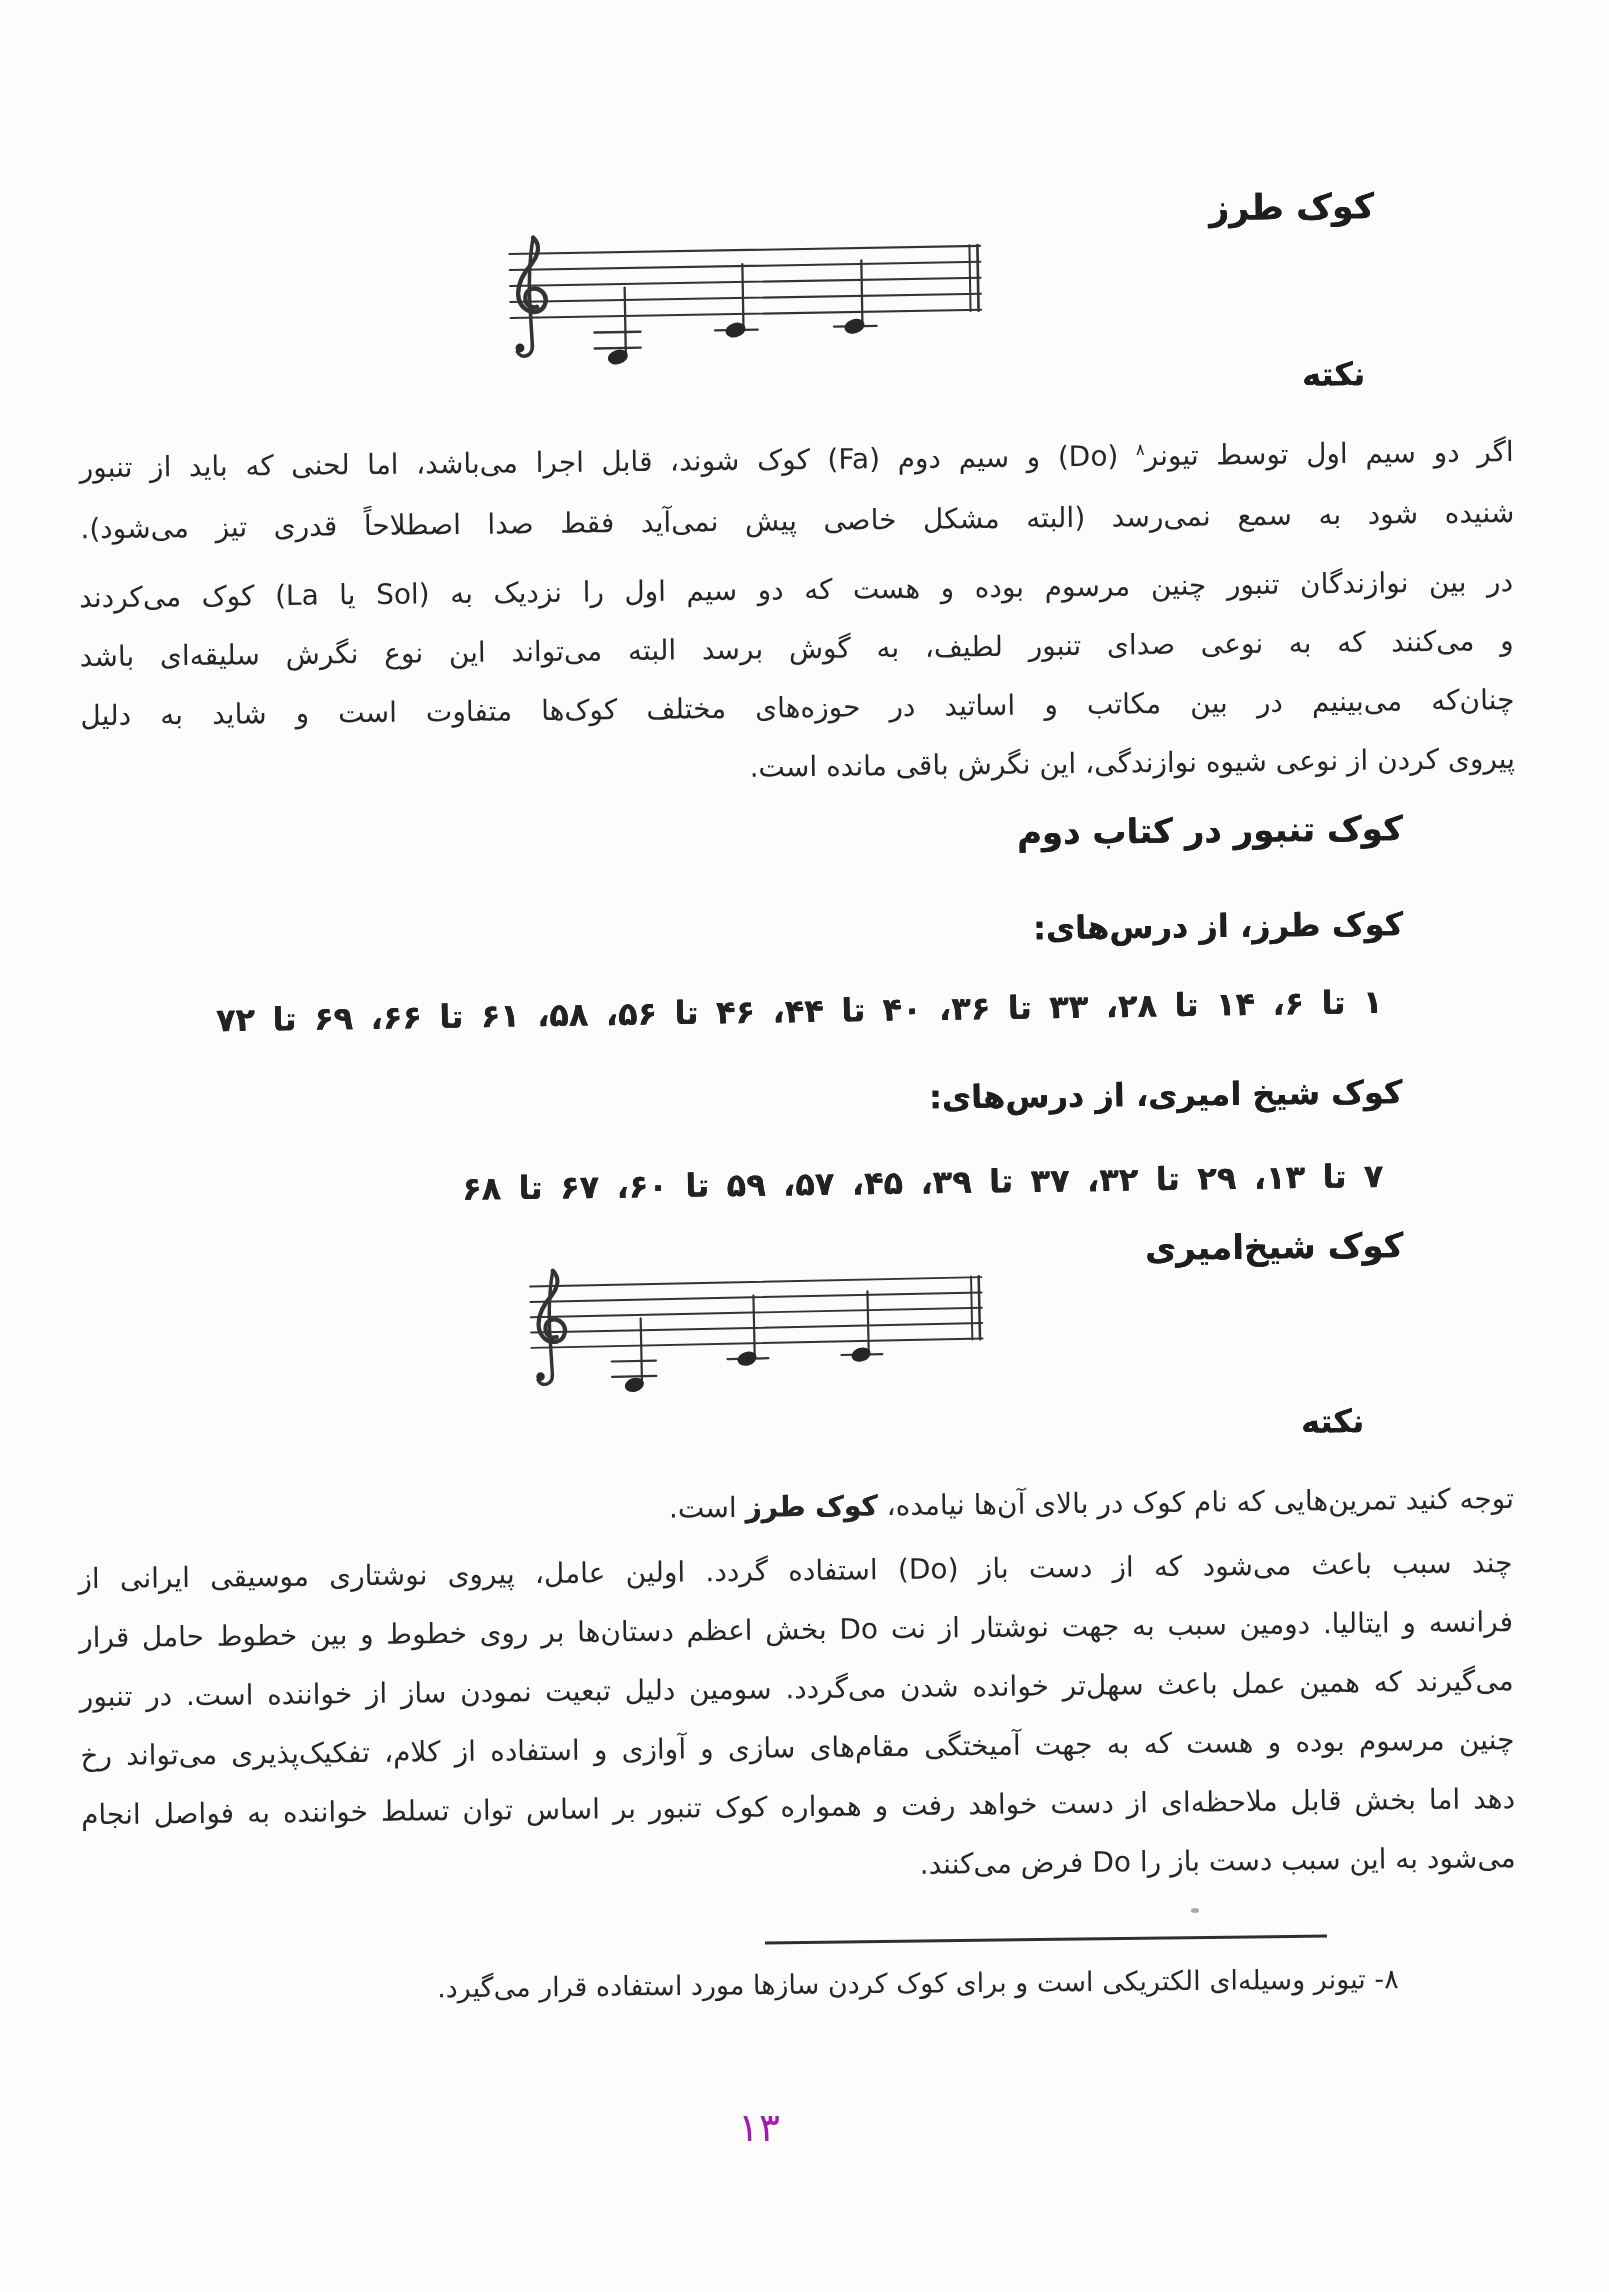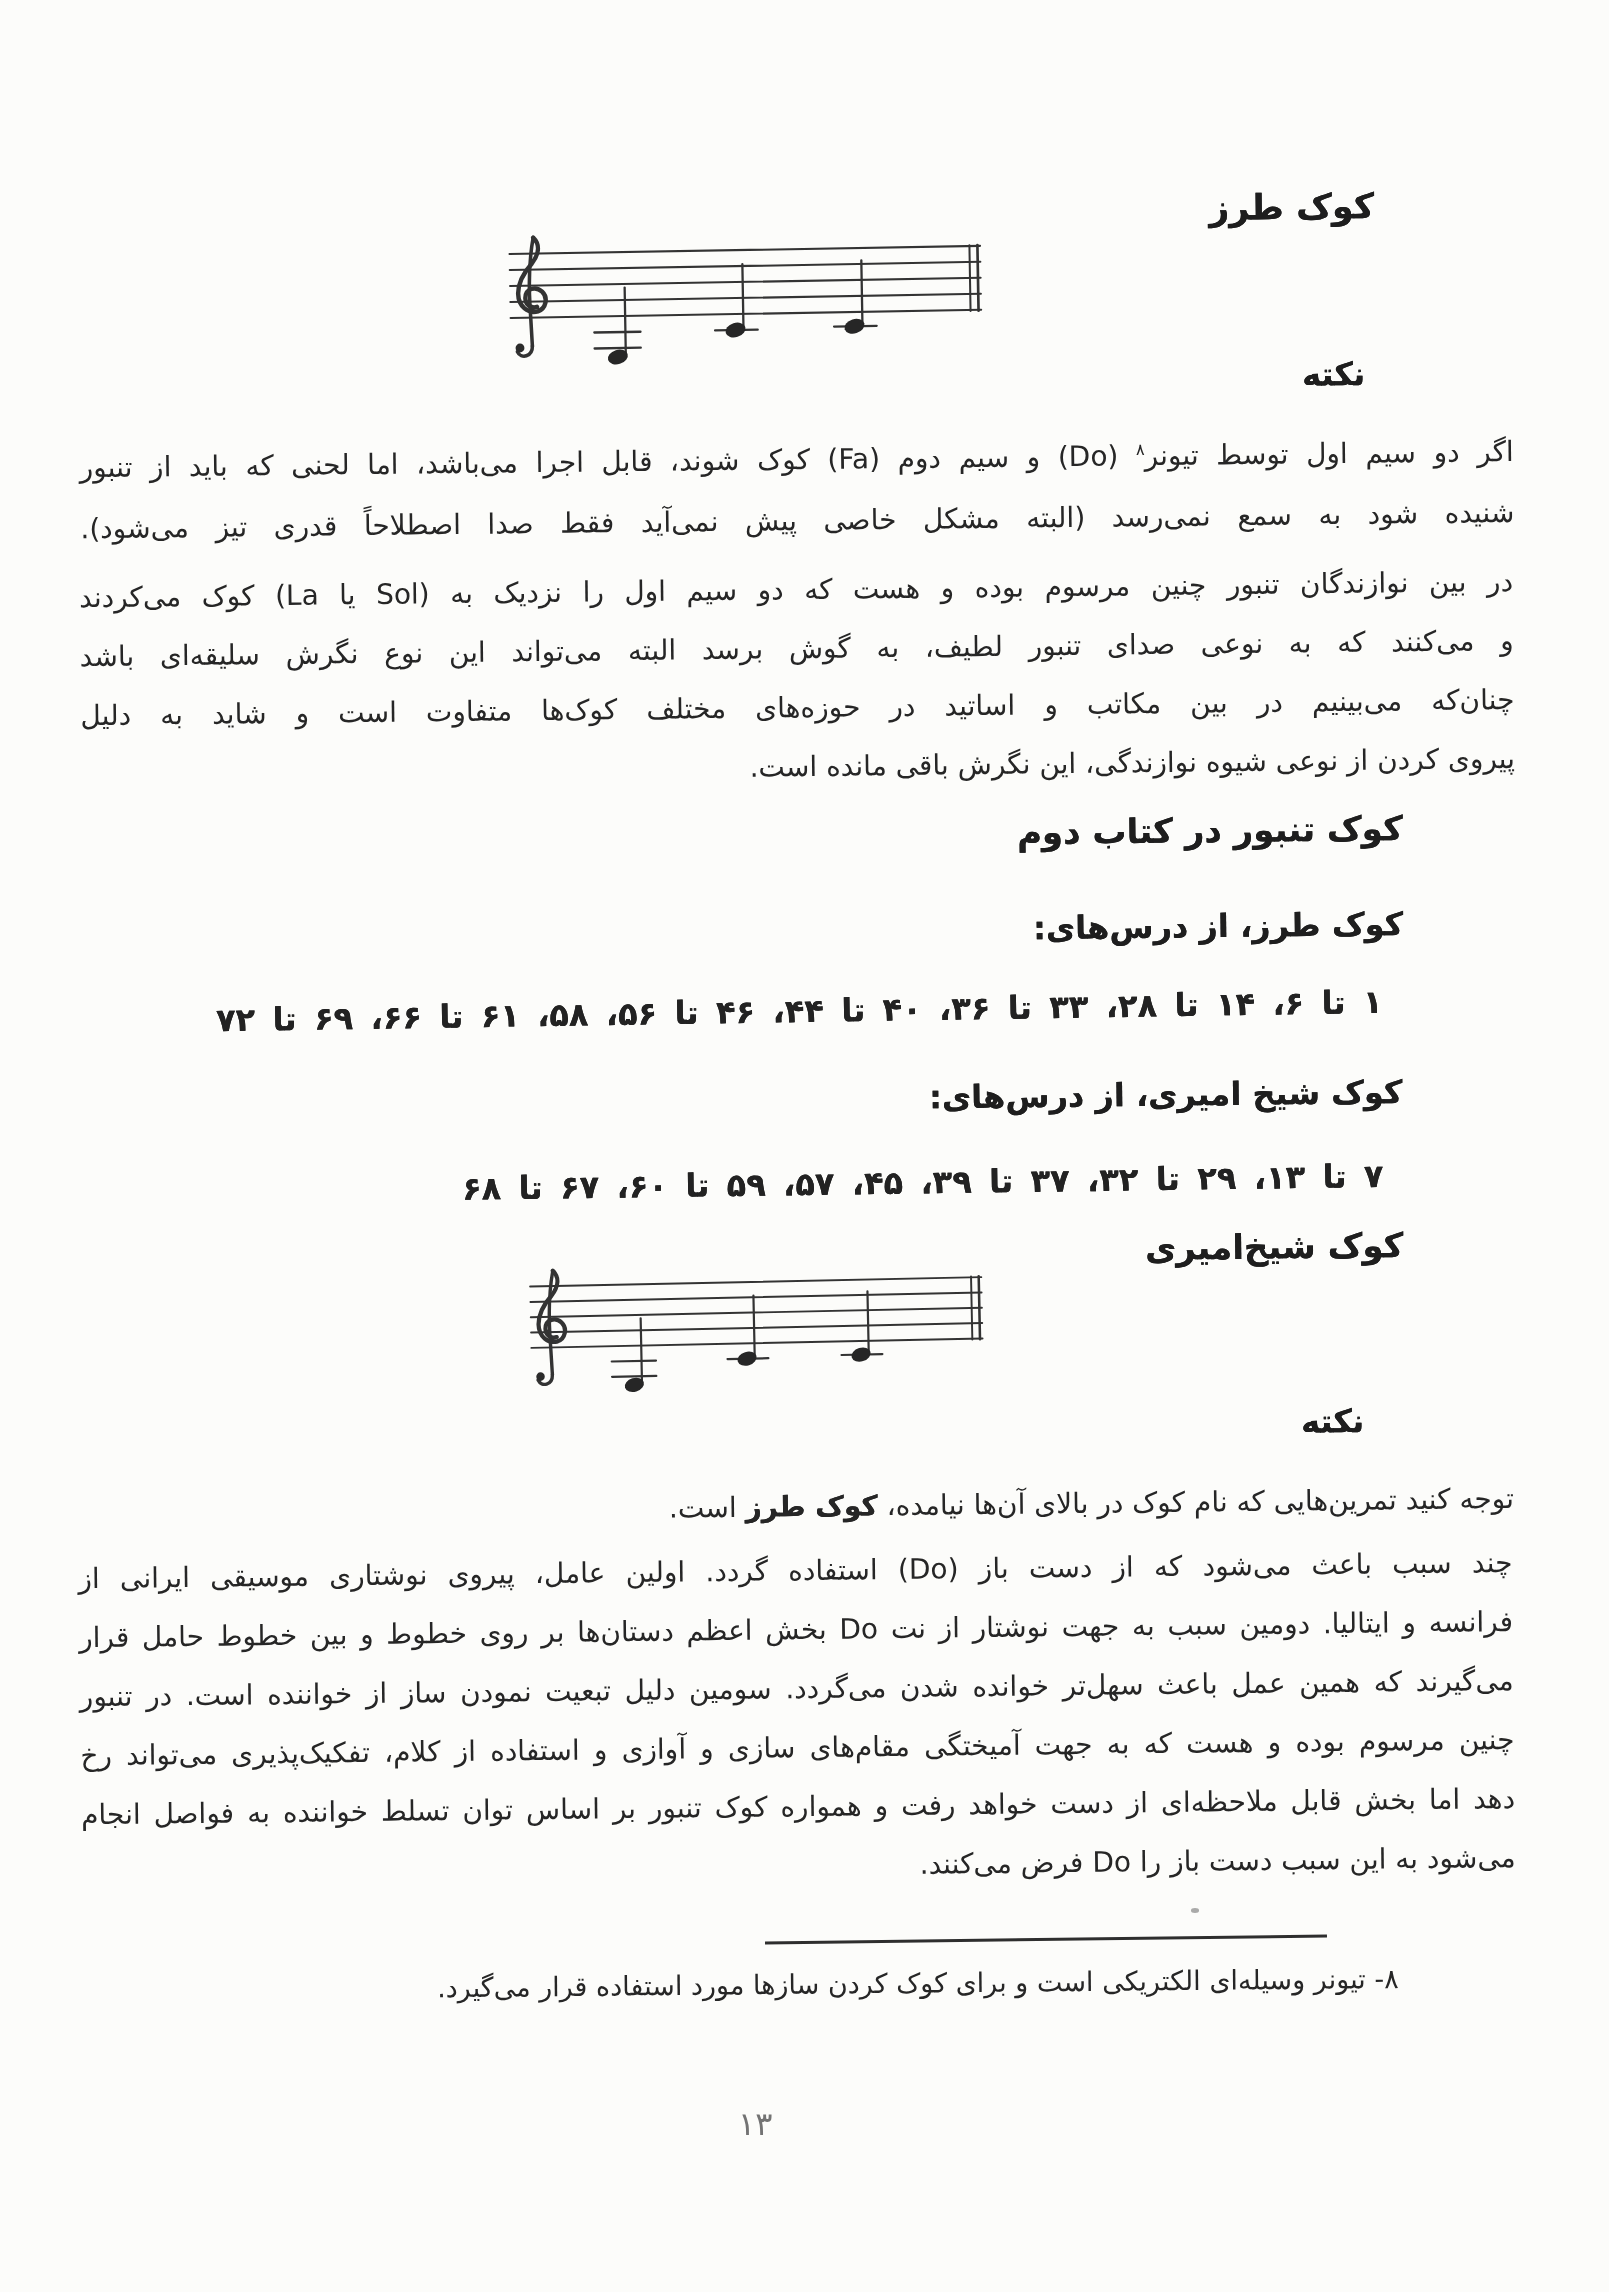--- a/index.html
+++ b/index.html
@@ -23,21 +23,21 @@
   .h-sub{font-size:32px;}
   .body-block{right:95px;left:100px;font-size:28px;}
   .jline{white-space:nowrap;text-align:justify;text-align-last:justify;line-height:59px;height:59px;overflow:visible;}
   .eline{white-space:nowrap;text-align:start;line-height:59px;height:59px;}
   .lh68 .jline,.lh68 .eline{line-height:61px;height:61px;}
   .numbers-line{font-size:32px;font-weight:600;word-spacing:6.3px;color:#222;white-space:nowrap;text-shadow:0 0 0.4px #222;}
   sup.fn{font-size:0.58em;vertical-align:super;line-height:0;}
   .bold-inline{font-weight:700;text-shadow:0 0 0.5px #1e1e1e;}
   .footnote-rule{height:2.7px;background:#2e2e2e;transform:rotate(-0.7deg);}
   .footnote-line{font-size:27px;white-space:nowrap;transform:rotate(-0.55deg);transform-origin:100% 50%;}
-  .page-num{font-size:32px;color:#737373;}
+  .page-num{font-size:39px;color:#a21caf;}
   .staff-svg{display:block;}
   .staff-svg line,.staff-svg path{stroke:#333;}
   .speck{width:8px;height:4.5px;border-radius:50%;background:rgba(70,70,70,.45);}
 </style>
 </head>
 <body>
 
 <div class="page">
 
   <h2 class="abs h-main tilt" style="top:186px;right:235px;">کوک طرز</h2>

